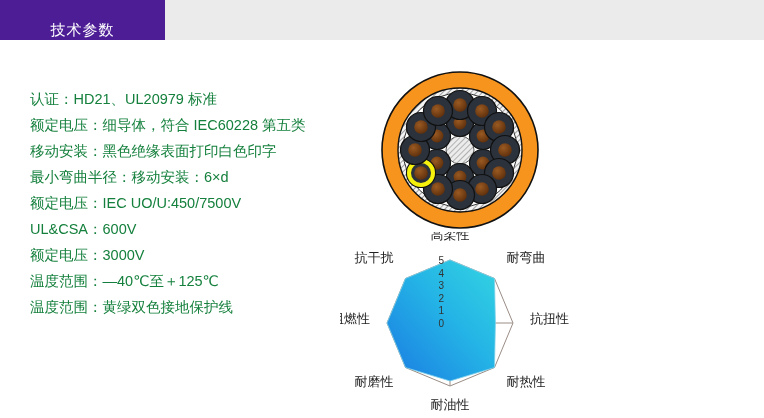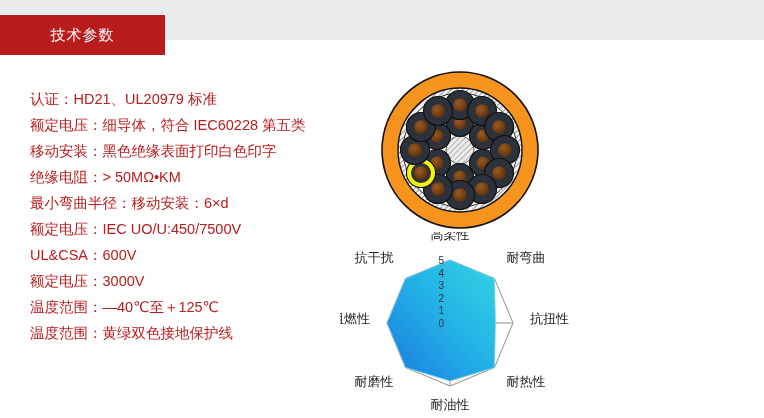--- a/index.html
+++ b/index.html
@@ -11,34 +11,34 @@
     overflow:hidden;
     position:relative;
   }
   
   #header{
     position:absolute;left:0;top:0;width:764px;height:40px;
     background:#ebebeb;
   }
   #header-tab{
     position:absolute;left:0;top:0;width:165px;height:40px;
-    background:#b91c1c;
-    display:flex;align-items:center;justify-content:center;margin-top:15px;
+    background:#4c1d95;
+    display:flex;align-items:flex-end;justify-content:center;
   }
   #header-tab-label{
     color:#ffffff;font-size:15px;letter-spacing:1px;
   }
   
   #spec-list{
     position:absolute;left:30px;top:86px;width:320px;
   }
   .spec-item{
     font-size:14.5px;
     line-height:26px;
-    color:#b91c1c;
+    color:#15803d;
     white-space:nowrap;
   }
   
   #cable-figure{
     position:absolute;left:355px;top:55px;width:210px;height:200px;
   }
   
   #radar-figure{
     position:absolute;left:340px;top:232px;width:240px;height:186px;
   }
@@ -57,21 +57,20 @@
 <div id="header">
   <div id="header-tab">
     <span id="header-tab-label">技术参数</span>
   </div>
 </div>
 
 <div id="spec-list">
   <div class="spec-item">认证：HD21、UL20979 标准</div>
   <div class="spec-item">额定电压：细导体，符合 IEC60228 第五类</div>
   <div class="spec-item">移动安装：黑色绝缘表面打印白色印字</div>
-  <div class="spec-item">绝缘电阻：&gt; 50MΩ•KM</div>
   <div class="spec-item">最小弯曲半径：移动安装：6×d</div>
   <div class="spec-item">额定电压：IEC UO/U:450/7500V</div>
   <div class="spec-item">UL&amp;CSA：600V</div>
   <div class="spec-item">额定电压：3000V</div>
   <div class="spec-item">温度范围：—40℃至＋125℃</div>
   <div class="spec-item">温度范围：黄绿双色接地保护线</div>
 </div>
 
 <div id="cable-figure">
   <svg width="210" height="200" viewBox="0 0 210 200">

